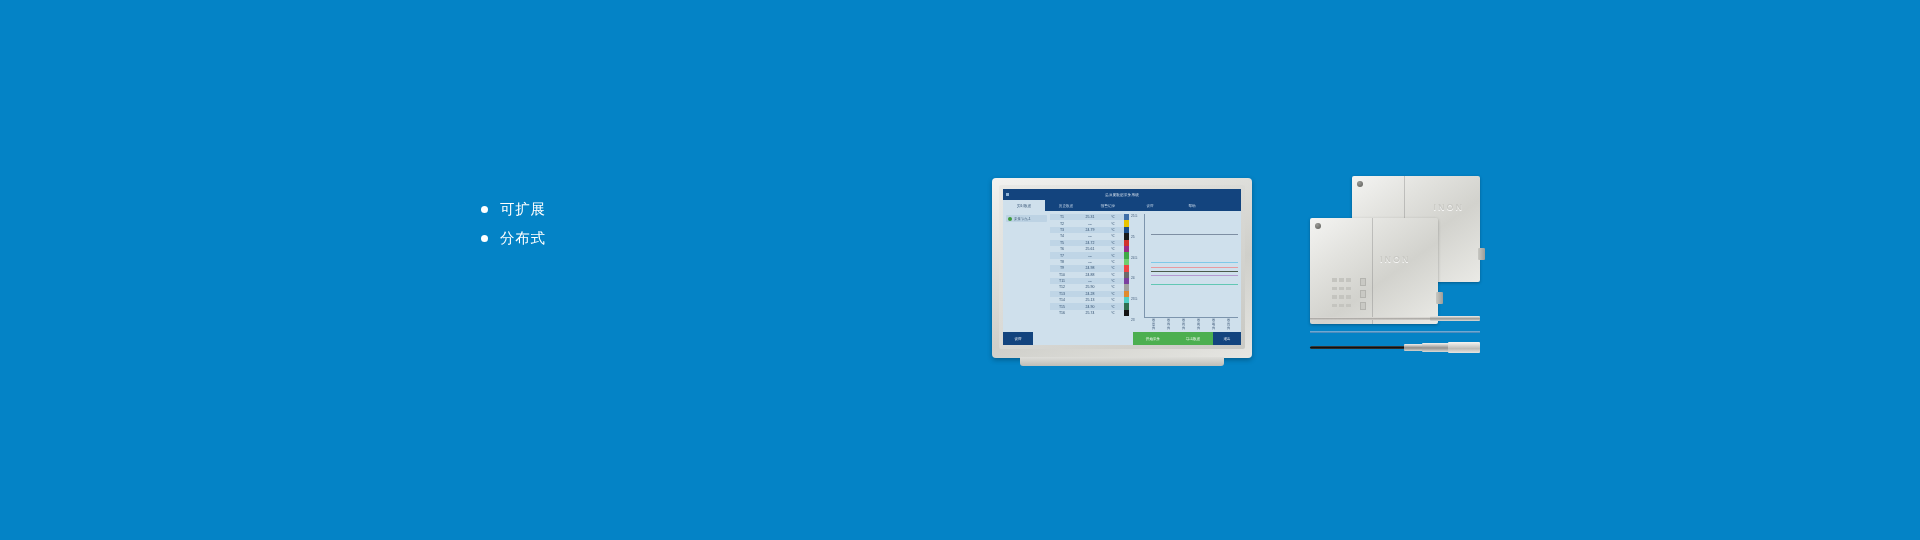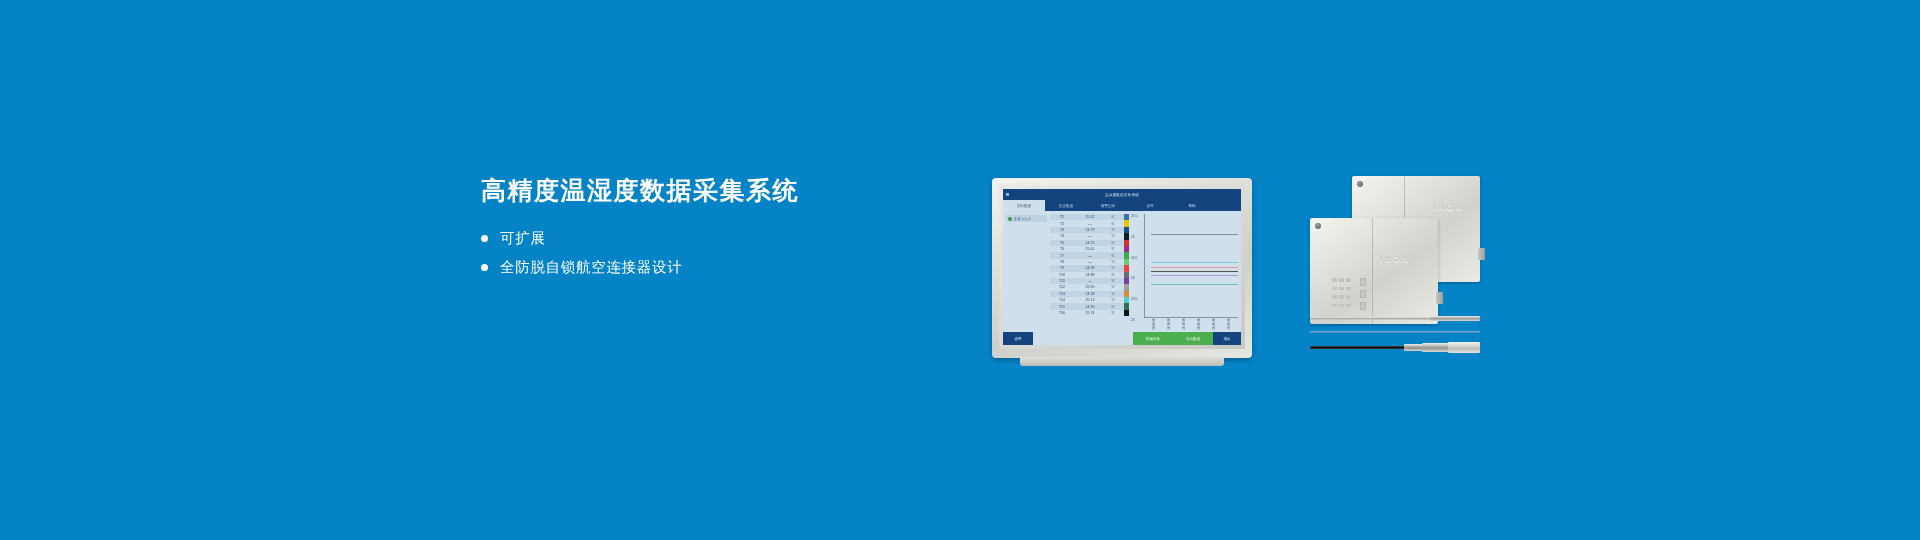--- a/index.html
+++ b/index.html
@@ -188,29 +188,28 @@
     position:absolute; right:0; width:32px; top:0; height:11px; border-radius:1px;
     background:linear-gradient(180deg,#f6f5f2,#bdbcb8 60%,#e6e5e1);
   }
 </style>
 </head>
 <body>
 
 <div class="banner">
 
   <div class="copy">
-    <div class="headline">高精度温湿度数据采集系统</div>
     <ul class="bullets">
       <li>
         <span class="dot"></span>
         <span>可扩展</span>
       </li>
       <li>
         <span class="dot"></span>
-        <span>全防脱自锁航空连接器设计</span>
+        <span>分布式</span>
       </li>
     </ul>
   </div>
 
   <div class="monitor">
     <div class="mon-outer">
       <div class="mon-inner">
         <div class="screen">
 
           <div class="sw-title">

